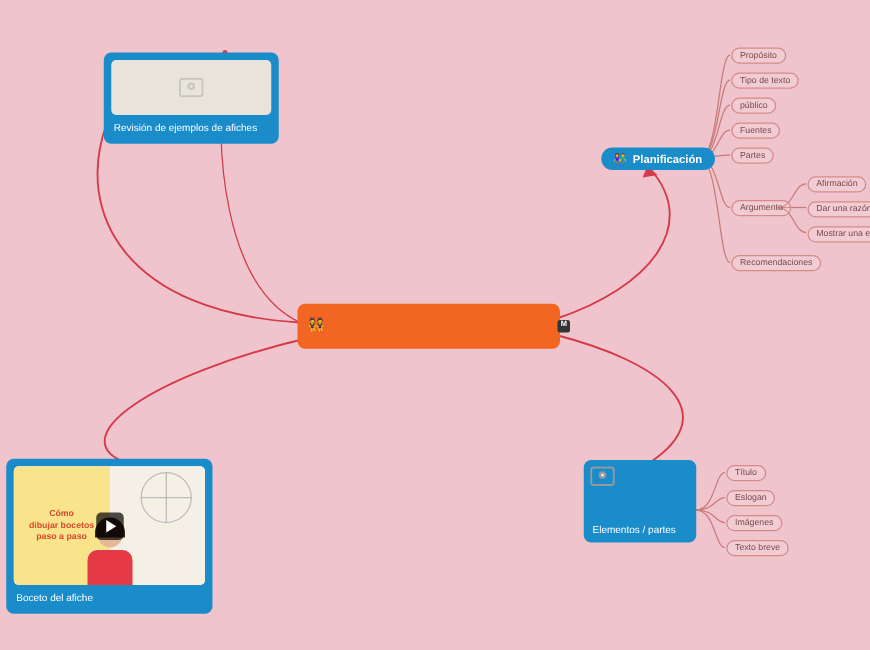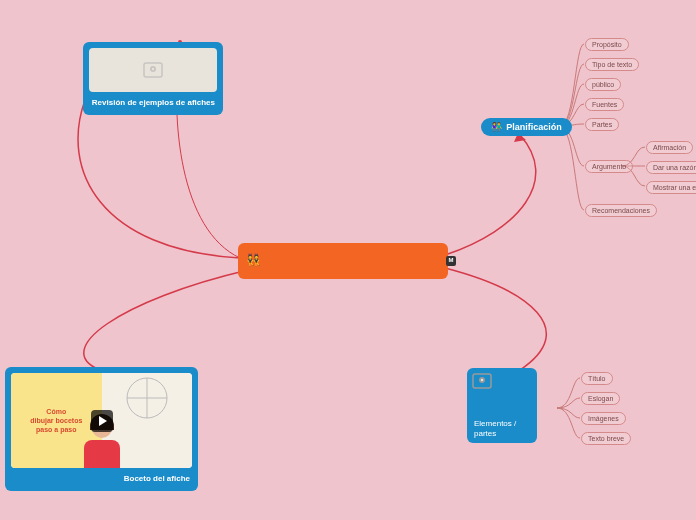--- a/index.html
+++ b/index.html
@@ -64,35 +64,35 @@
   .branch-card .img-placeholder {
     background: #e8e4dc;
     border-radius: 4px;
     display: flex;
     align-items: center;
     justify-content: center;
     margin-bottom: 4px;
   }
   .branch-card .img-placeholder svg { opacity: 0.4; }
   .branch-card .caption {
-    text-align: right;
+    text-align: left;
     font-size: 8px;
-    font-weight: bold;
+    font-weight: normal;
     padding: 2px;
   }
   .revision {
     left: 83px;
     top: 42px;
     width: 140px;
   }
   .revision .img-placeholder { height: 44px; }
   .boceto {
     left: 5px;
     top: 367px;
-    width: 193px;
+    width: 165px;
   }
   .boceto .thumb {
     height: 95px;
     background: #fff;
     border-radius: 4px;
     position: relative;
     display: flex;
     overflow: hidden;
     margin-bottom: 4px;
   }
@@ -168,21 +168,21 @@
     border-radius: 10px;
     font-size: 9px;
     font-weight: bold;
     display: flex;
     align-items: center;
     gap: 4px;
   }
   .elementos {
     left: 467px;
     top: 368px;
-    width: 70px;
+    width: 90px;
     background: #1a8cc9;
     padding: 5px;
     border-radius: 6px;
   }
   .elementos .img-placeholder { height: 44px; }
   .elementos .caption { text-align: left; font-size: 8px; line-height: 1.2; padding: 2px 0 0 2px; }
   .leaf {
     position: absolute;
     background: rgba(255,255,255,0.15);
     border: 1px solid #d48a8a;

